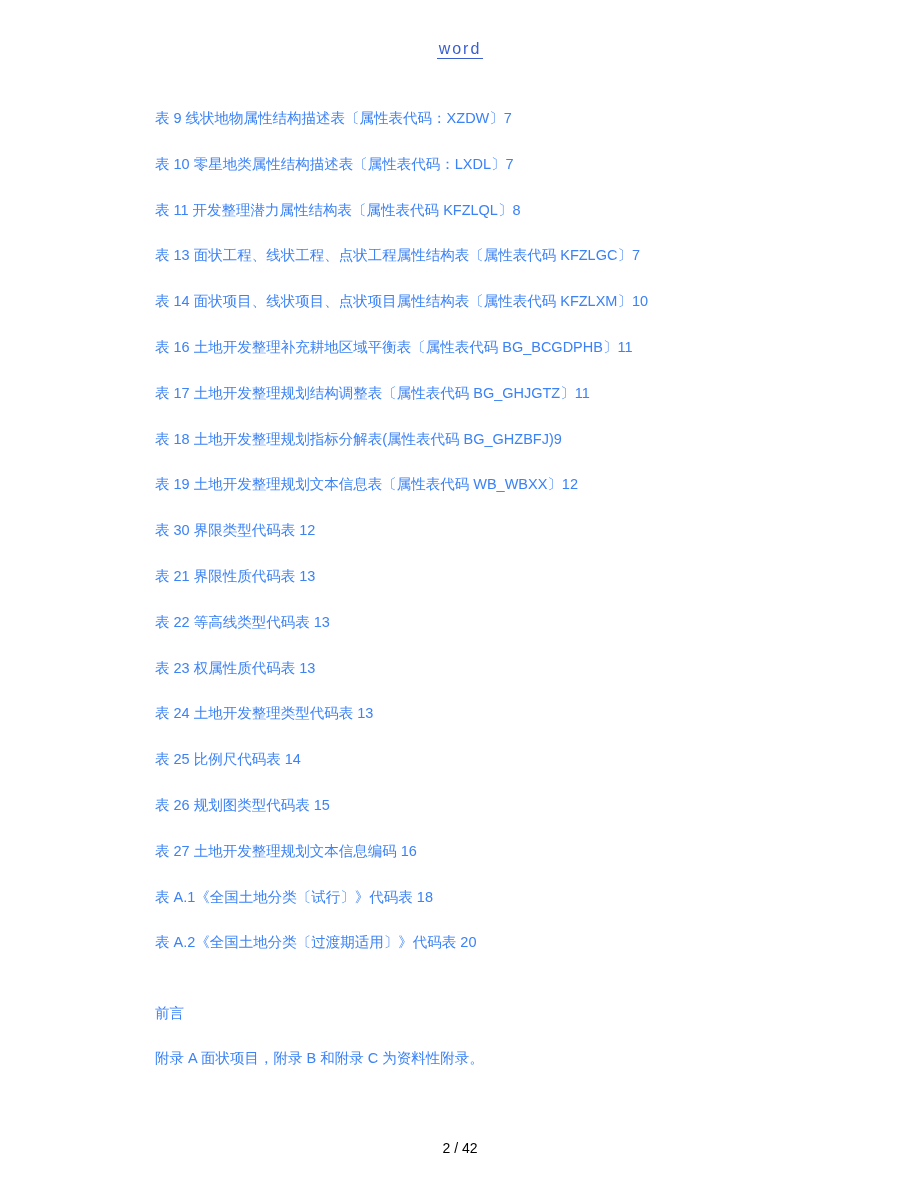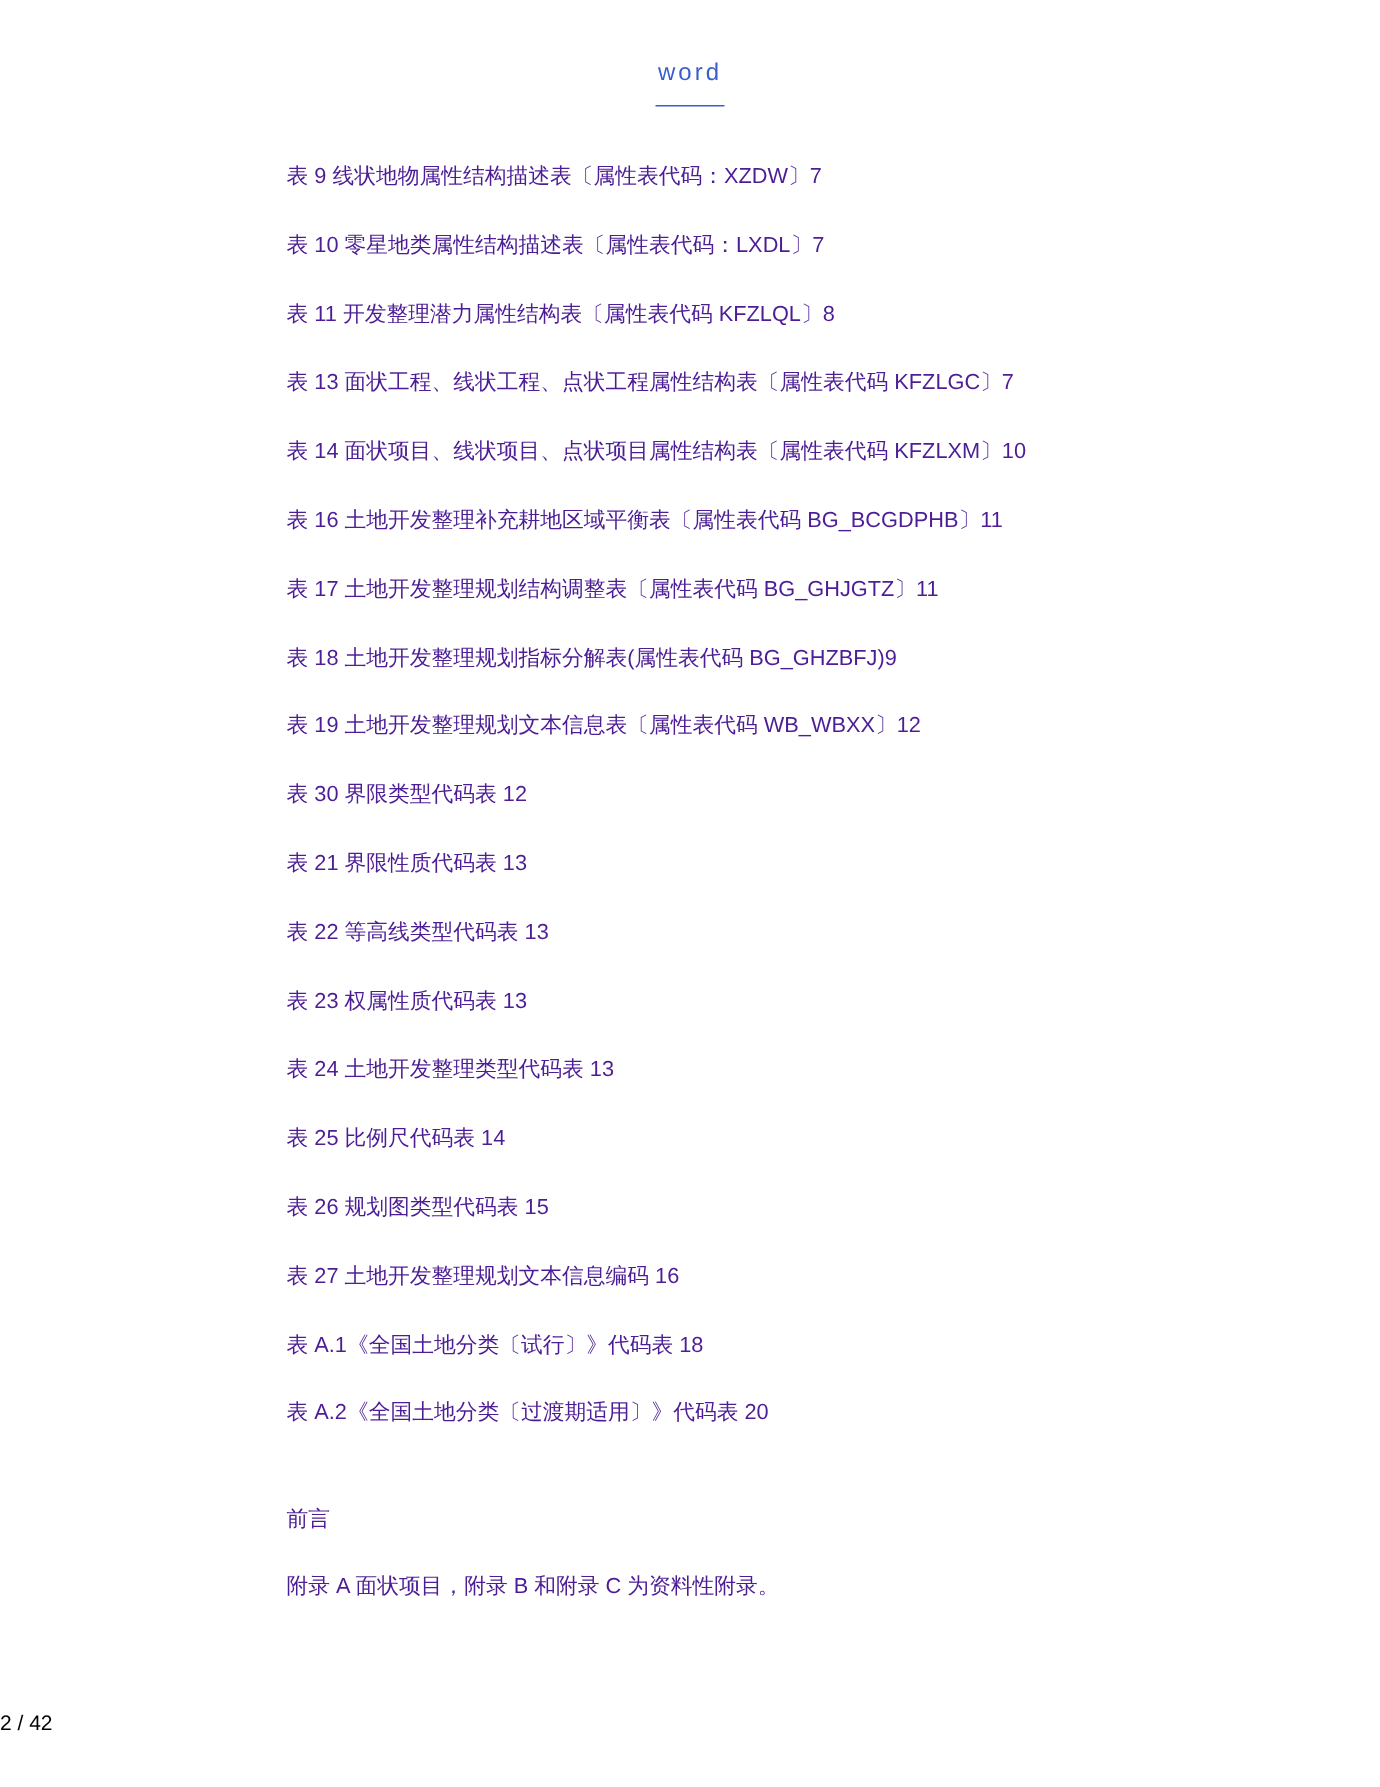--- a/index.html
+++ b/index.html
@@ -16,44 +16,44 @@
     top: 40px;
     left: 0;
     width: 100%;
     text-align: center;
     font-size: 16px;
     color: #3a5fcd;
     letter-spacing: 2px;
   }
   .header-link span {
     border-bottom: 1px solid #3a5fcd;
-    padding: 0 2px 13px 2px;
+    padding: 0 2px 1px 2px;
   }
   .content {
     position: absolute;
     top: 108px;
     left: 155px;
     width: 610px;
   }
   .toc-line {
     font-size: 14.5px;
-    color: #4c1d95;
+    color: #3b82f6;
     line-height: 1.4;
     margin-bottom: 25.5px;
     word-break: break-all;
-    margin-left: 36px;
   }
   .preface-block {
     margin-top: 50px;
   }
   .footer {
     position: absolute;
     bottom: 35px;
     left: 0;
     width: 100%;
+    text-align: center;
     font-size: 14px;
     color: #000;
   }
 </style>
 </head>
 <body>
 
 <div class="header-link">
   <span>word</span>
 </div>

